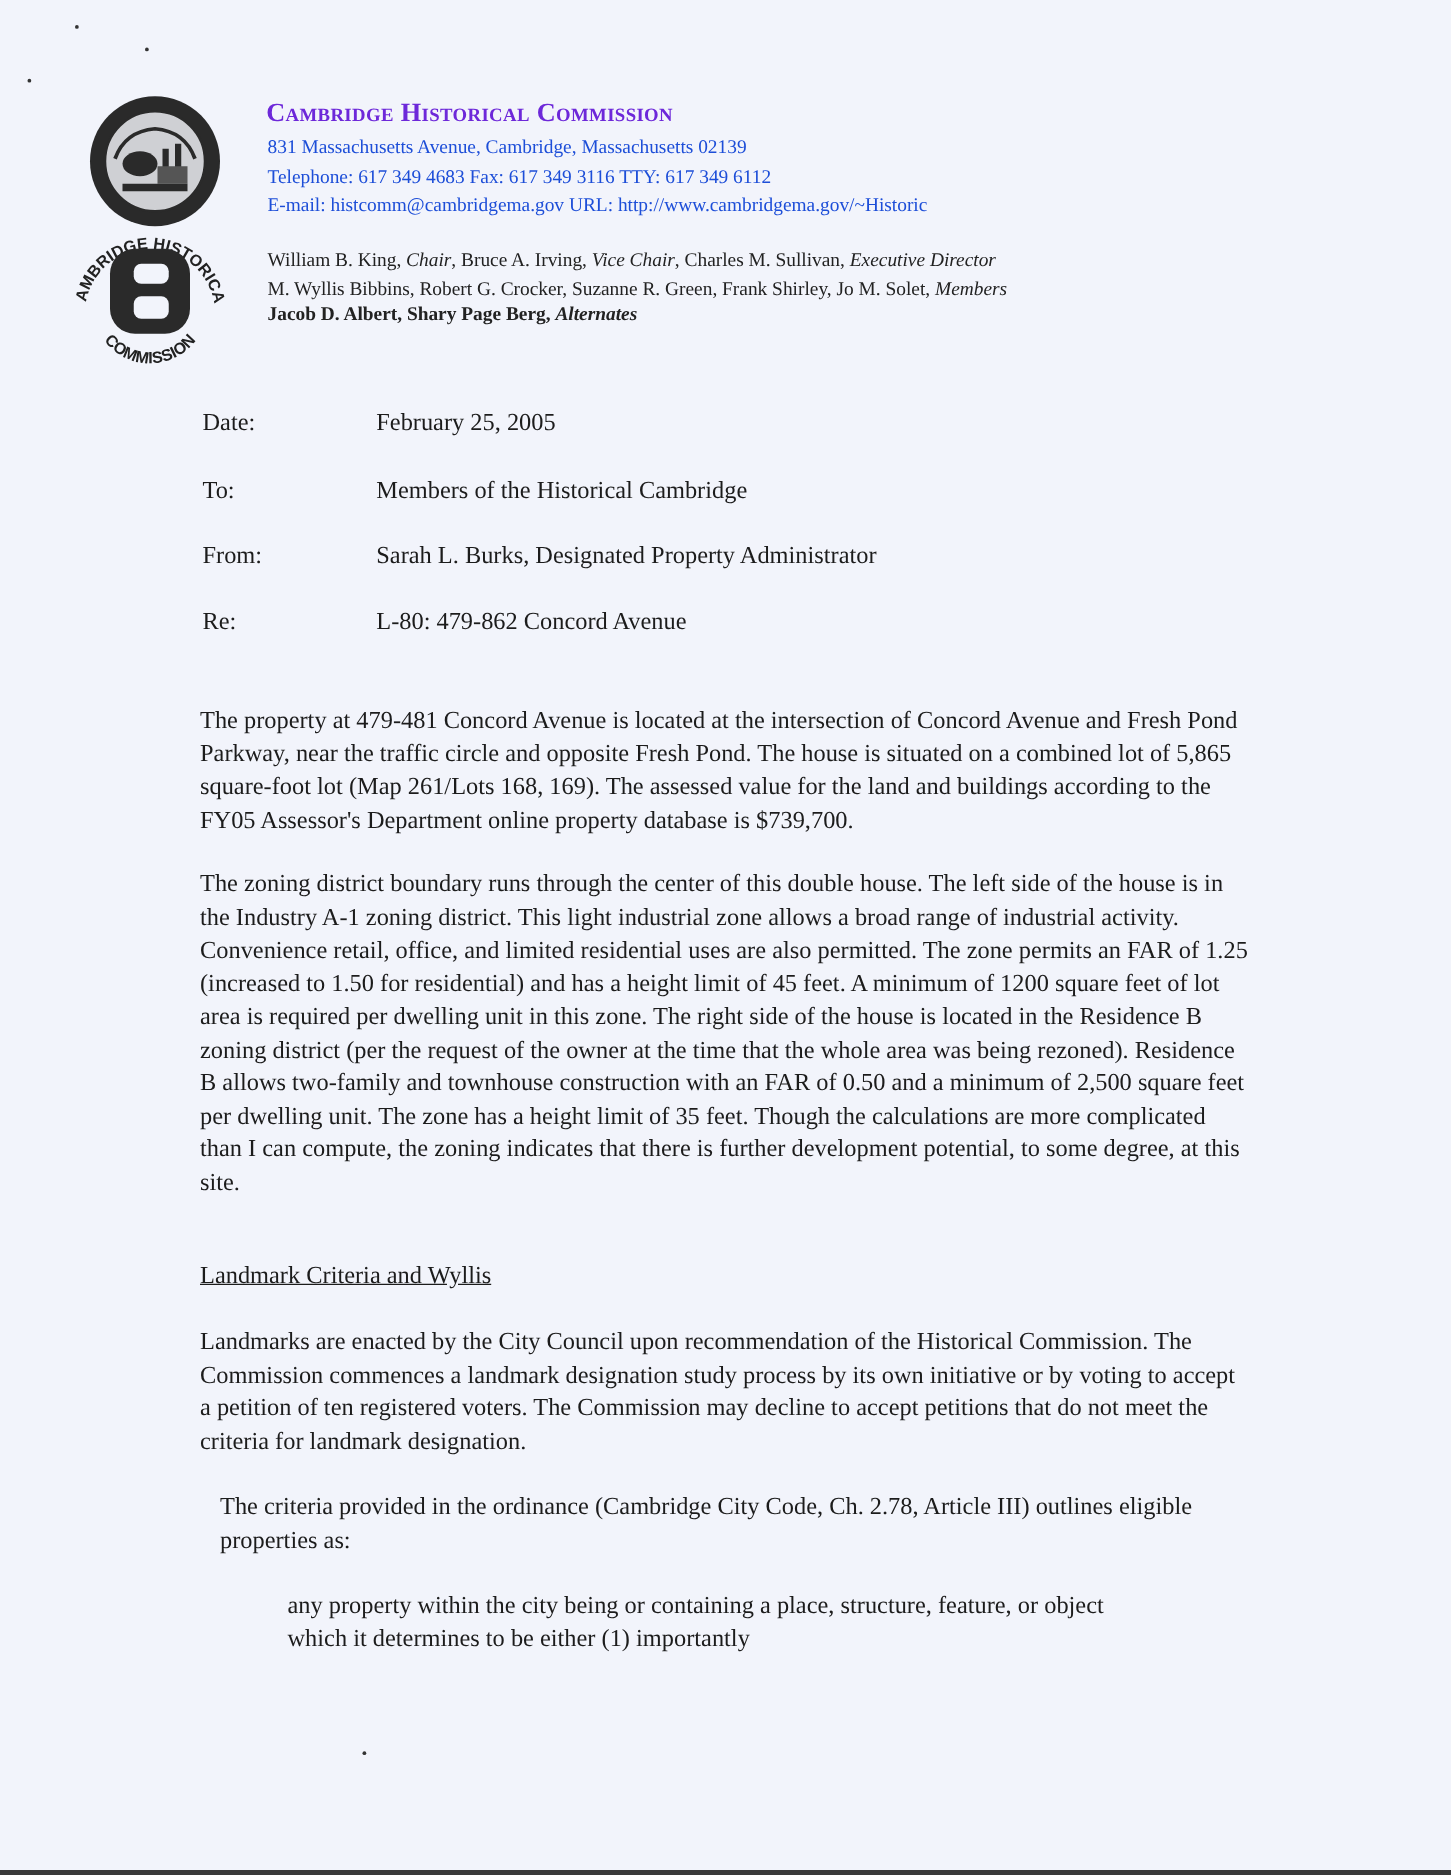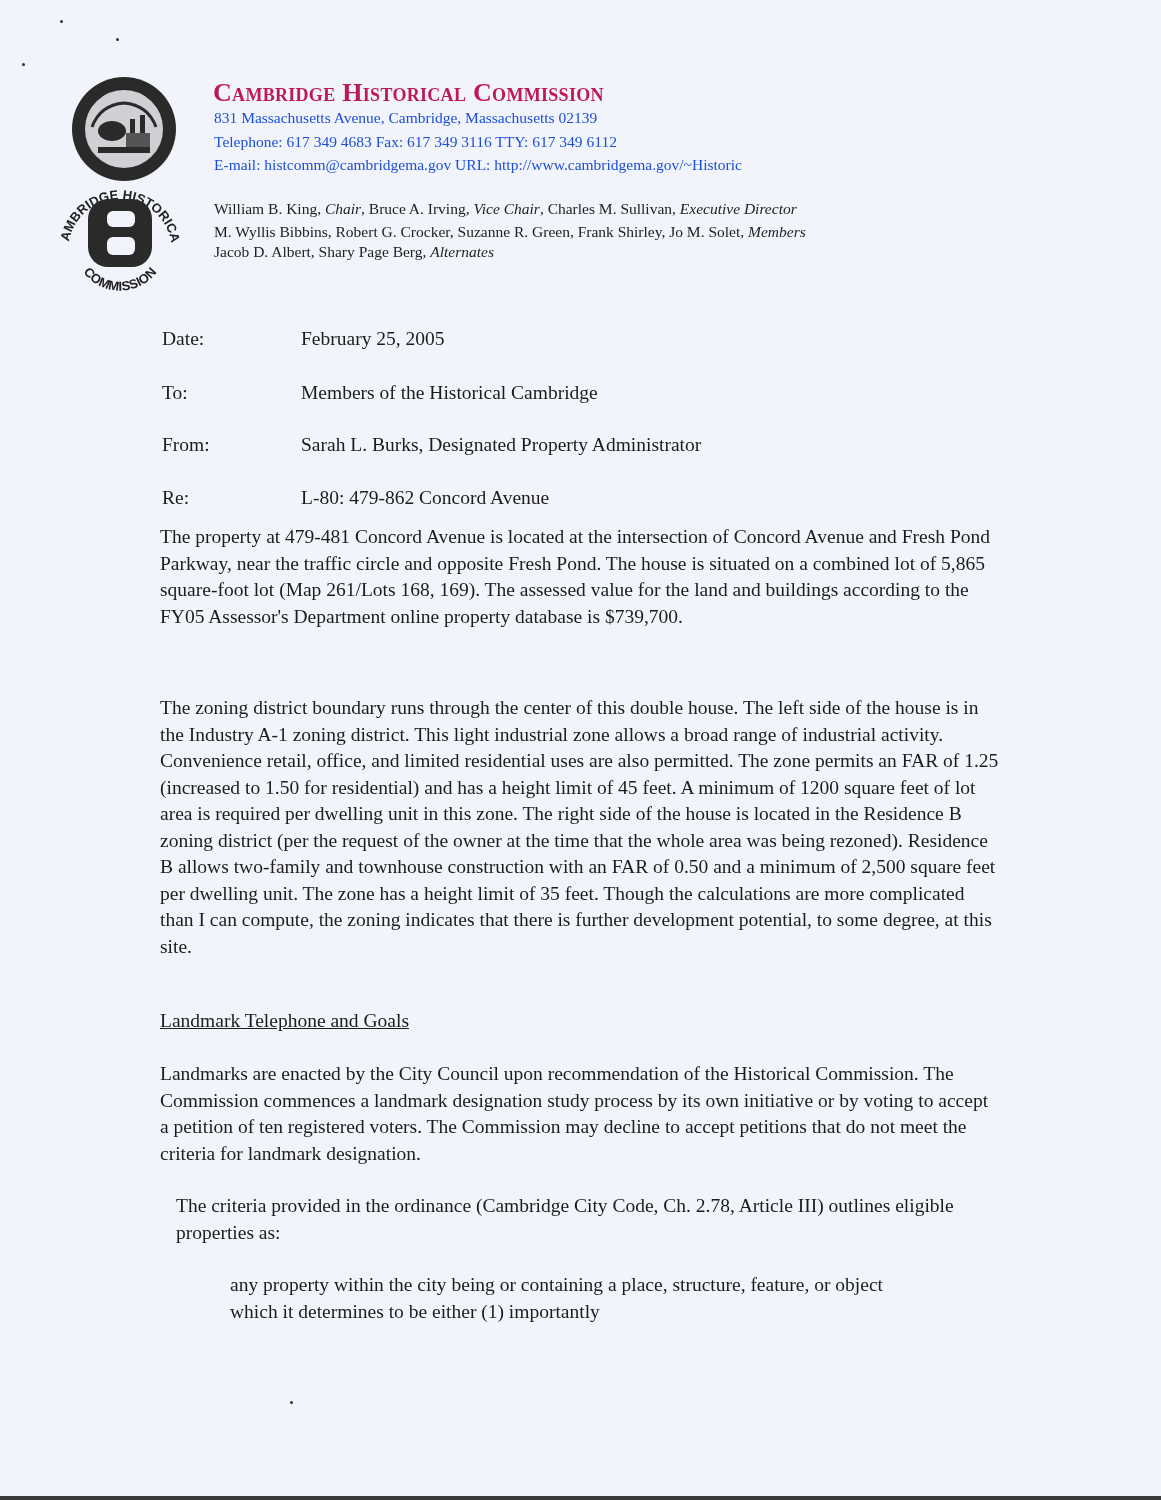--- a/index.html
+++ b/index.html
@@ -11,41 +11,41 @@
     position: relative;
   }
   .page { position: absolute; left: 0; top: 0; width: 1161px; height: 1500px; }
   .bottom-edge { position: absolute; left: 0; right: 0; bottom: 0; height: 4px; background: #3a3a3a; }
 
   
   .seal { position: absolute; left: 70px; top: 75px; width: 108px; height: 108px; }
   .logo { position: absolute; left: 55px; top: 175px; width: 130px; height: 120px; }
   .lh-title {
     position: absolute; left: 213px; top: 78px;
-    font-size: 26px; font-weight: bold; letter-spacing: 0.3px; color: #be185d;
+    font-size: 21px; font-weight: bold; letter-spacing: 0.3px; color: #6d28d9;
     font-variant: small-caps;
   }
   .lh-line { position: absolute; left: 214px; font-size: 15.5px; color: #1d4ed8; white-space: nowrap; }
   .lh-l1 { top: 109px; }
   .lh-l2 { top: 133px; }
   .lh-l3 { top: 156px; }
   .roster { position: absolute; left: 214px; font-size: 15.5px; color: #222; white-space: nowrap; }
-  .ro1 { top: 200px; } .ro2 { top: 223px; } .ro3 { top: 243px; }
+  .ro1 { top: 200px; } .ro2 { top: 223px; } .ro3 { top: 243px; font-weight: bold; }
   .roster i { font-style: italic; }
 
   
   .mh-label { position: absolute; left: 162px; font-size: 19.5px; font-family: Liberation Serif, serif; }
   .mh-value { position: absolute; left: 301px; font-size: 19.5px; white-space: nowrap; }
   .r1 { top: 328px; } .r2 { top: 382px; } .r3 { top: 434px; } .r4 { top: 487px; }
 
   .para {
     position: absolute; left: 160px; width: 840px;
     font-size: 19.5px; line-height: 26.5px; margin: 0;
   }
-  .p1 { top: 524px; }
+  .p1 { top: 564px; }
   .p2 { top: 695px; }
   .heading { position: absolute; left: 160px; top: 1010px; font-size: 19.5px; text-decoration: underline; }
   .p3 { top: 1061px; }
   .p4 { top: 1193px; margin-left: 16px; }
   .quote { position: absolute; left: 230px; top: 1272px; width: 700px; font-size: 19.5px; line-height: 26.5px; margin: 0; }
   .speck { position: absolute; width: 3px; height: 3px; background: #333; border-radius: 50%; }
 </style>
 </head>
 <body>
 
@@ -92,21 +92,21 @@
   <div class="mh-value r1">February 25, 2005</div>
   <div class="mh-label r2">To:</div>
   <div class="mh-value r2">Members of the Historical Cambridge</div>
   <div class="mh-label r3">From:</div>
   <div class="mh-value r3">Sarah L. Burks, Designated Property Administrator</div>
   <div class="mh-label r4">Re:</div>
   <div class="mh-value r4">L-80: 479-862 Concord Avenue</div>
 
   <p class="para p1">The property at 479-481 Concord Avenue is located at the intersection of Concord Avenue and Fresh Pond Parkway, near the traffic circle and opposite Fresh Pond. The house is situated on a combined lot of 5,865 square-foot lot (Map 261/Lots 168, 169). The assessed value for the land and buildings according to the FY05 Assessor's Department online property database is $739,700.</p>
   <p class="para p2">The zoning district boundary runs through the center of this double house. The left side of the house is in the Industry A-1 zoning district. This light industrial zone allows a broad range of industrial activity. Convenience retail, office, and limited residential uses are also permitted. The zone permits an FAR of 1.25 (increased to 1.50 for residential) and has a height limit of 45 feet. A minimum of 1200 square feet of lot area is required per dwelling unit in this zone. The right side of the house is located in the Residence B zoning district (per the request of the owner at the time that the whole area was being rezoned). Residence B allows two-family and townhouse construction with an FAR of 0.50 and a minimum of 2,500 square feet per dwelling unit. The zone has a height limit of 35 feet.  Though the calculations are more complicated than I can compute, the zoning indicates that there is further development potential, to some degree, at this site.</p>
-  <div class="heading">Landmark Telephone and Goals</div>
+  <div class="heading">Landmark Criteria and Wyllis</div>
   <p class="para p3">Landmarks are enacted by the City Council upon recommendation of the Historical Commission.  The Commission commences a landmark designation study process by its own initiative or by voting to accept a petition of ten registered voters.  The Commission may decline to accept petitions that do not meet the criteria for landmark designation.</p>
   <p class="para p4">The criteria provided in the ordinance (Cambridge City Code, Ch. 2.78, Article III) outlines eligible properties as:</p>
   <p class="quote">any property within the city being or containing a place, structure, feature, or object which it determines to be either (1) importantly</p>
 
   <div class="speck" style="left:60px;top:20px;"></div>
   <div class="speck" style="left:22px;top:63px;"></div>
   <div class="speck" style="left:116px;top:38px;"></div>
   <div class="speck" style="left:290px;top:1401px;"></div>
 
   <div class="bottom-edge"></div>

